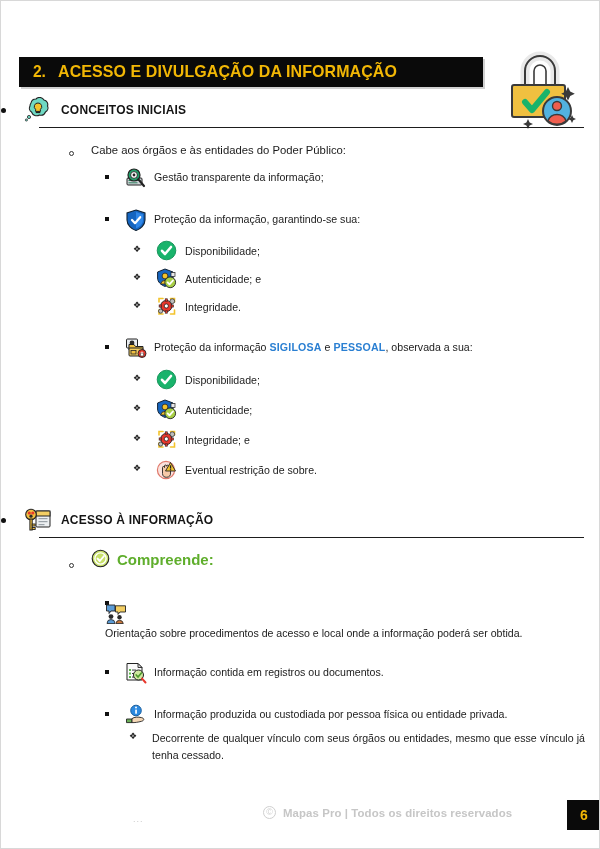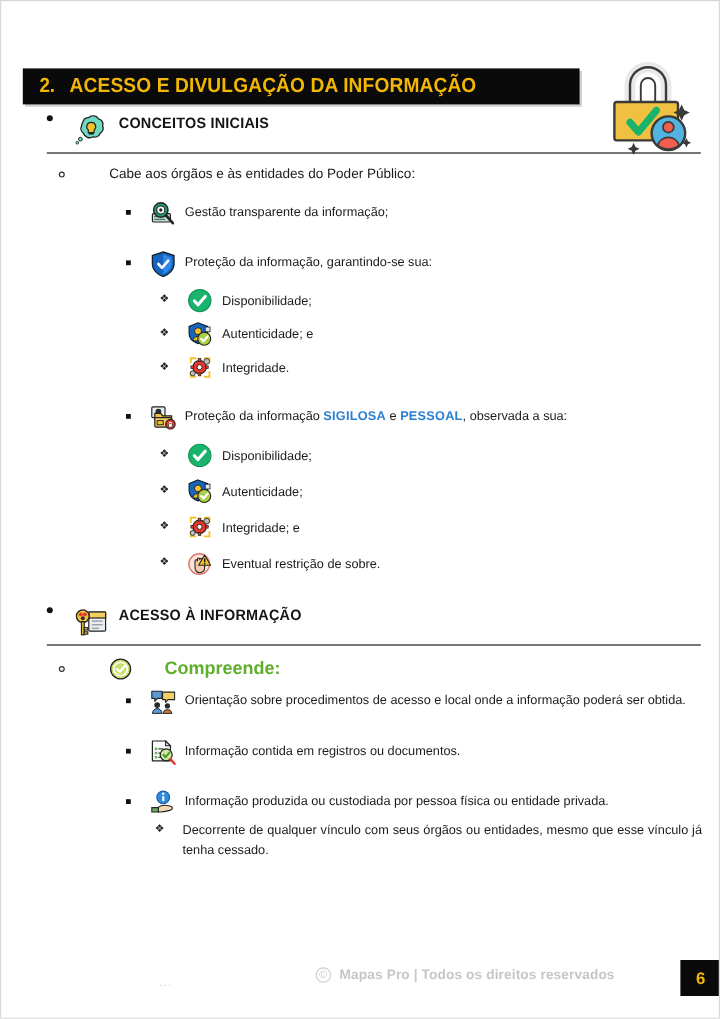--- a/index.html
+++ b/index.html
@@ -64,22 +64,21 @@
   .rule {
     height: 0;
     border-top: 1.6px solid #1d1d1d;
     margin: 3px 0 6px 38px;
     width: 545px;
   }
 
   
   .h1row {
     display: flex;
-    align-items: flex-start;
-    padding-left: 38px;
+    align-items: center;
     min-height: 28px;
   }
   .disc {
     width: 5px; height: 5px;
     border-radius: 50%;
     background: #111;
     flex: 0 0 auto;
     margin-right: 18px;
   }
   .h1icon { width: 28px; height: 26px; flex: 0 0 auto; margin-right: 9px; }
@@ -89,25 +88,24 @@
     color: #141414;
     letter-spacing: 0.2px;
     transform: scaleX(0.96);
     transform-origin: left center;
     white-space: nowrap;
   }
 
   
   .l2row {
     display: flex;
-    align-items: center;
-    padding-left: 48px;
+    align-items: flex-end;
+    padding-left: 68px;
     min-height: 22px;
     margin-top: 4px;
-    gap: 20px;
   }
   .circ {
     width: 5px; height: 5px;
     border: 1px solid #333;
     border-radius: 50%;
     background: #fff;
     flex: 0 0 auto;
     margin-right: 17px;
   }
   .l2icon { width: 19px; height: 19px; flex: 0 0 auto; margin-right: 7px; }
@@ -444,21 +442,21 @@
       <span class="l2icon">
         <svg viewBox="0 0 19 19" width="19" height="19">
           <circle cx="9.5" cy="9.5" r="8.3" fill="#c8e06a" stroke="#222" stroke-width="1.1"></circle>
           <circle cx="9.5" cy="9.5" r="5.6" fill="none" stroke="#fff" stroke-width="1.4"></circle>
           <path d="M6.6 9.6 l2.2 2.4 l4.2 -5" fill="none" stroke="#fff" stroke-width="1.9" stroke-linecap="round" stroke-linejoin="round"></path>
         </svg>
       </span>
       <span class="l2text green">Compreende:</span>
     </div>
 
-    <div class="l3row" style="margin-top:8px;">
+    <div class="l3row" style="margin-top:27px;flex-direction:column;">
       <span class="sq"></span>
       <span class="l3icon">
         <svg viewBox="0 0 22 22" width="22" height="22">
           <path d="M1.5 2 L10 2 L10 8 L6 8 L4 10.5 L4 8 L1.5 8z" fill="#5b9bd5" stroke="#222" stroke-width="0.9" stroke-linejoin="round"></path>
           <path d="M10.5 2.8 L20.5 2.8 L20.5 9 L15 9 L13 11.4 L13 9 L10.5 9z" fill="#f3ce63" stroke="#222" stroke-width="0.9" stroke-linejoin="round"></path>
           <circle cx="6" cy="13.6" r="2.4" fill="#2b2b2b"></circle>
           <path d="M2 20.5 a4 4 0 0 1 8 0z" fill="#5b9bd5" stroke="#222" stroke-width="0.8"></path>
           <circle cx="14.5" cy="14.3" r="2.2" fill="#2b2b2b"></circle>
           <path d="M10.8 20.5 a3.8 3.8 0 0 1 7.5 0z" fill="#c9793e" stroke="#222" stroke-width="0.8"></path>
         </svg>

